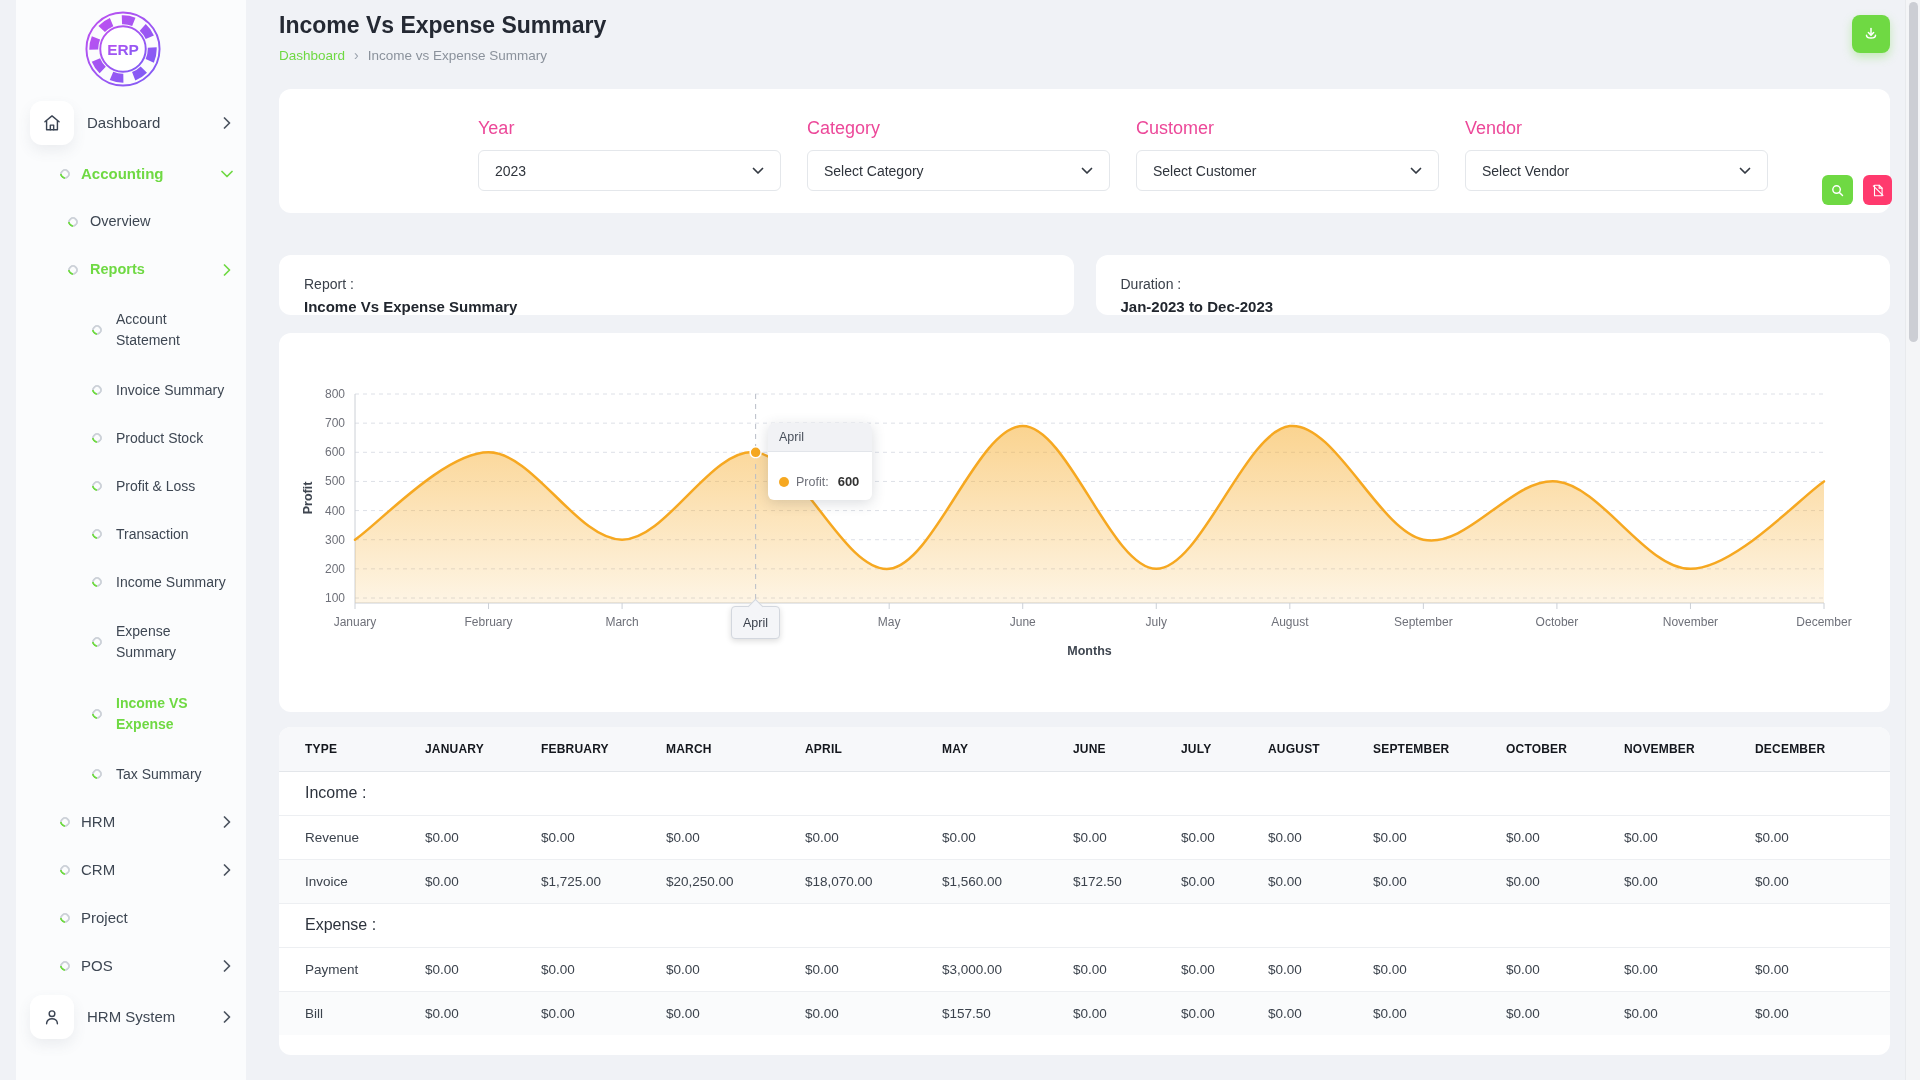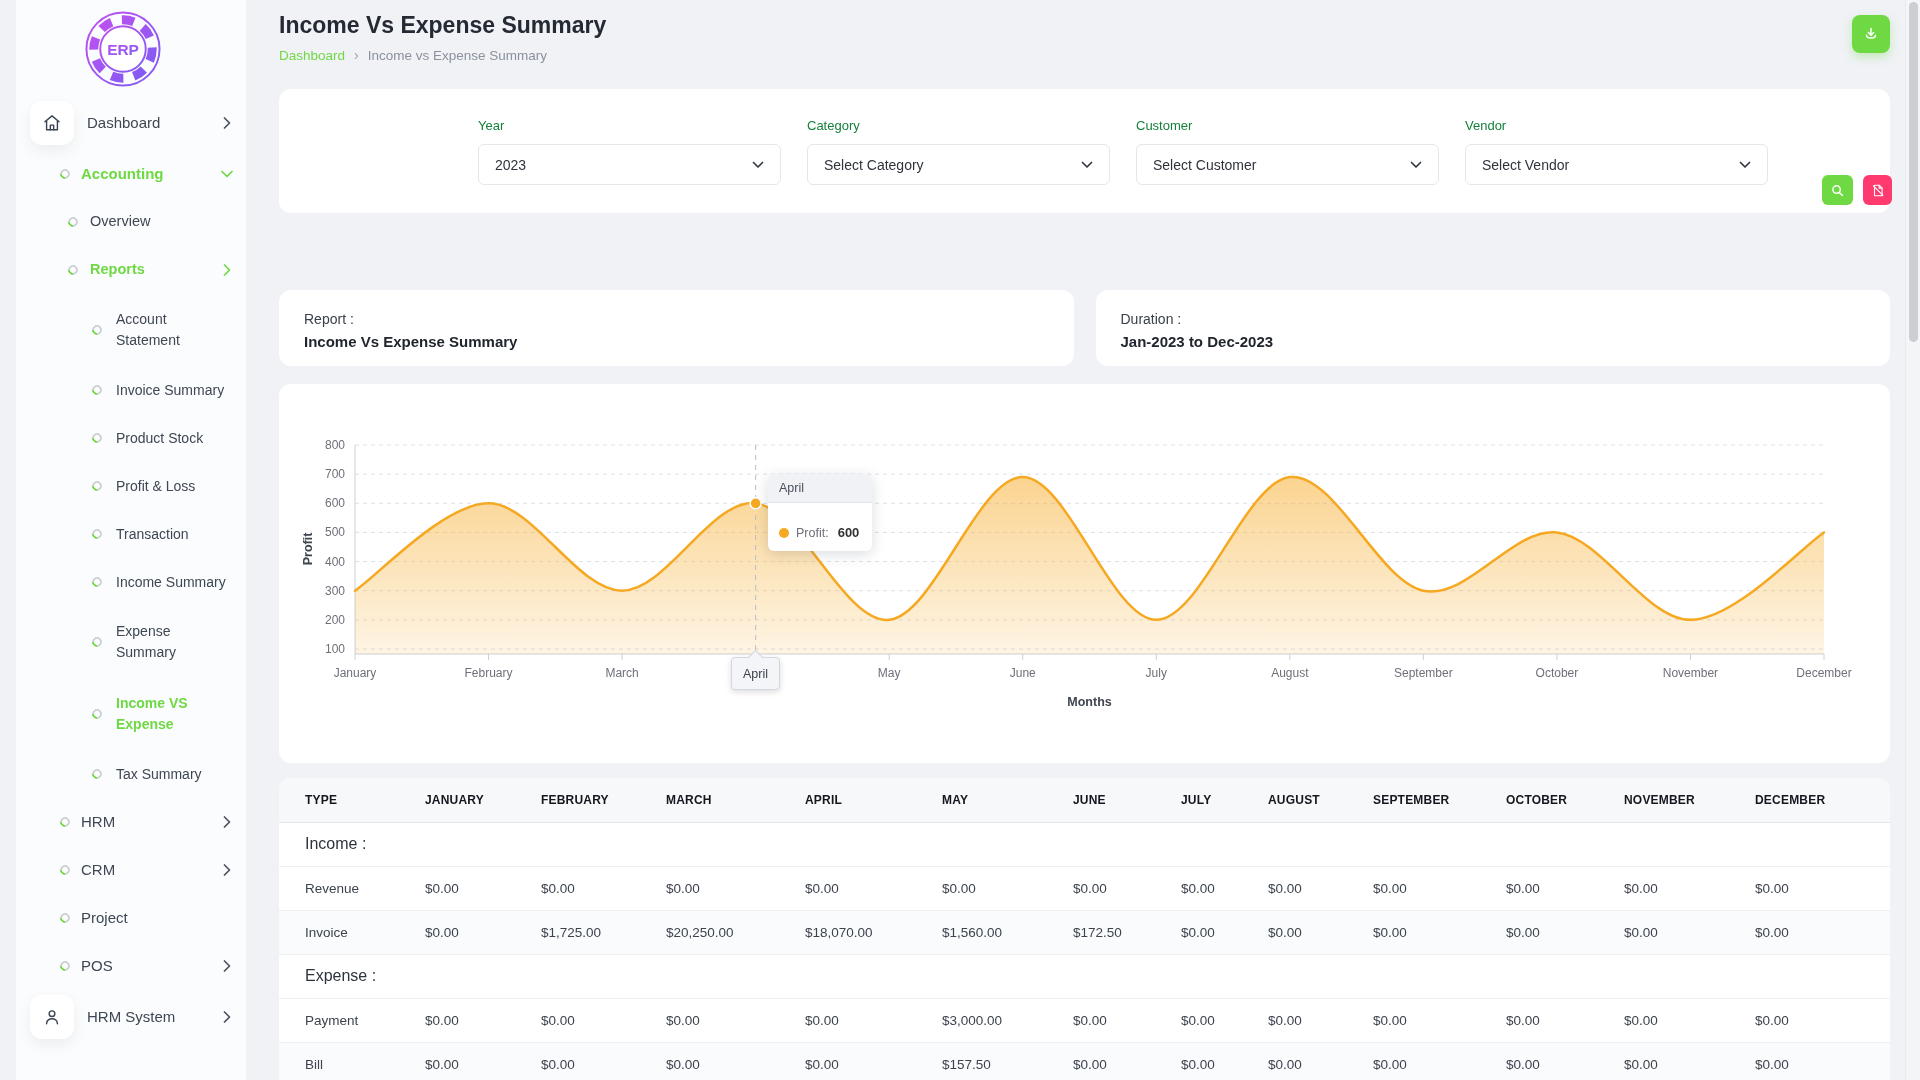--- a/index.html
+++ b/index.html
@@ -36,30 +36,30 @@
 .bc-root{color:var(--green);cursor:pointer;}
 .bc-sep{color:#9aa2ad;font-size:14px;}
 .bc-cur{color:#8b929c;}
 .btn-download{width:38px;height:38px;border-radius:8px;background:var(--green);border:none;display:flex;align-items:center;justify-content:center;margin-top:3px;cursor:pointer;box-shadow:0 4px 10px rgba(111,217,67,.35);}
 
 .card{background:#fff;border-radius:12px;}
 
 
 .filter-card{margin-top:26px;height:124px;display:flex;align-items:flex-start;padding:29px 0 0 199px;gap:26px;}
 .fgroup{width:303px;}
-.flabel{font-size:13px;color:#15803d;}
+.flabel{font-size:18px;color:#ec4899;}
 .fselect{margin-top:11px;height:41px;border:1px solid #e4e7eb;border-radius:6px;display:flex;align-items:center;justify-content:space-between;padding:0 16px;font-size:14px;color:#2f343c;cursor:pointer;background:#fff;}
 .fbtns{display:flex;gap:10px;padding-top:57px;margin-left:28px;}
 .fbtn{width:31px;height:30px;border:none;border-radius:6px;display:flex;align-items:center;justify-content:center;cursor:pointer;}
 .btn-search{background:var(--green);}
 .btn-reset{background:var(--pink);width:29px;}
 
 
 .info-row{margin-top:42px;display:flex;gap:22px;}
-.info-card{flex:1;height:76px;padding:21px 25px;margin-top:35px;}
+.info-card{flex:1;height:60px;padding:21px 25px;}
 .info-label{font-size:14px;color:#3a404a;}
 .info-value{margin-top:6px;font-size:15px;font-weight:700;color:#21262e;}
 
 
 .chart-card{margin-top:18px;height:379px;position:relative;}
 #chart-svg{position:absolute;left:0;top:0;}
 .tooltip{position:absolute;left:489px;top:90px;width:104px;background:#fff;border-radius:6px;box-shadow:0 3px 14px rgba(50,60,80,.18);z-index:3;overflow:hidden;}
 .tooltip-head{background:#f1f2f5;border-bottom:1px solid #e2e5ea;padding:7px 11px;font-size:12.5px;color:#4a515c;}
 .tooltip-body{padding:22px 11px 11px;display:flex;align-items:center;gap:7px;}
 .tt-dot{width:10px;height:10px;border-radius:50%;background:var(--orange);flex-shrink:0;}

